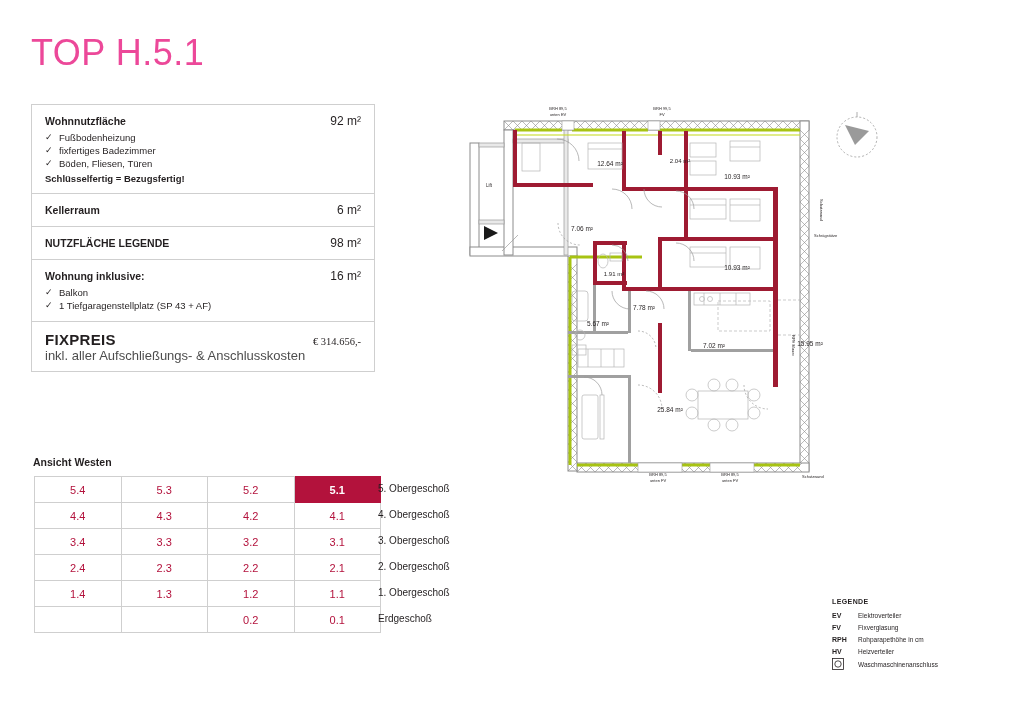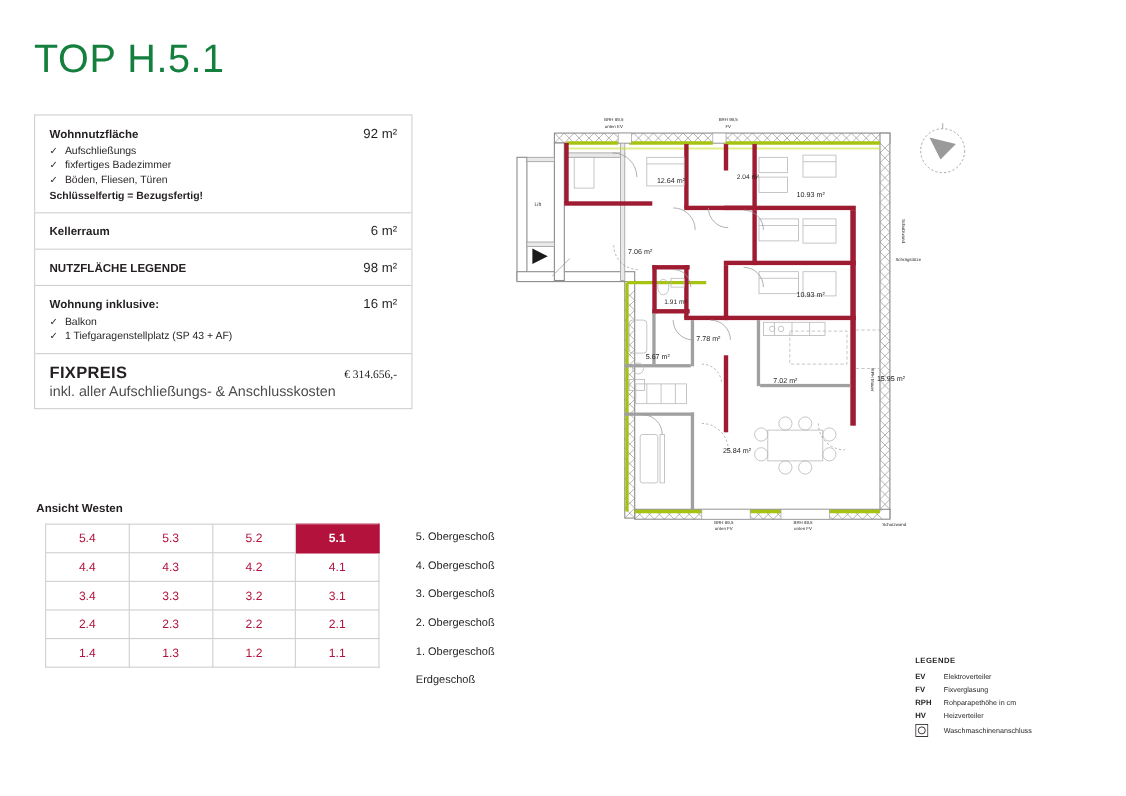--- a/index.html
+++ b/index.html
@@ -17,21 +17,21 @@
   }
 
   
   #page-title {
     position: absolute;
     left: 31px;
     top: 32px;
     font-size: 36px;
     font-weight: 400;
     letter-spacing: 0.5px;
-    color: #15803d;
+    color: #ec4899;
   }
 
   
   #info-box {
     position: absolute;
     left: 31px;
     top: 104px;
     width: 344px;
     border: 1px solid #cfcfcf;
     box-sizing: border-box;
@@ -93,23 +93,23 @@
   
   #ansicht-title {
     position: absolute;
     left: 33px;
     top: 456px;
     font-size: 10.5px;
     font-weight: bold;
   }
   #unit-grid {
     position: absolute;
-    left: 41px;
+    left: 34px;
     top: 476px;
-    width: 304px;
+    width: 347px;
     border-collapse: collapse;
     table-layout: fixed;
   }
   #unit-grid td {
     border: 1px solid #cfcfcf;
     height: 25px;
     text-align: center;
     font-size: 11px;
     color: #b3123c;
     width: 25%;
@@ -177,21 +177,21 @@
 <div id="page-title">TOP H.5.1</div>
 
 <div id="info-box">
 
   <div class="info-section">
     <div class="info-row">
       <span class="info-label">Wohnnutzfläche</span>
       <span class="info-value">92 m²</span>
     </div>
     <ul class="info-list">
-      <li><span class="chk">✓</span><span>Aufschließungs</span></li>
+      <li><span class="chk">✓</span><span>Fußbodenheizung</span></li>
       <li><span class="chk">✓</span><span>fixfertiges Badezimmer</span></li>
       <li><span class="chk">✓</span><span>Böden, Fliesen, Türen</span></li>
     </ul>
     <div class="info-note">Schlüsselfertig = Bezugsfertig!</div>
   </div>
 
   <div class="info-section">
     <div class="info-row">
       <span class="info-label">Kellerraum</span>
       <span class="info-value">6 m²</span>
@@ -251,20 +251,26 @@
       <td>2.4</td>
       <td>2.3</td>
       <td>2.2</td>
       <td>2.1</td>
     </tr>
     <tr>
       <td>1.4</td>
       <td>1.3</td>
       <td>1.2</td>
       <td>1.1</td>
+    </tr>
+    <tr>
+      <td class="blank-cell"></td>
+      <td class="blank-cell"></td>
+      <td>0.2</td>
+      <td>0.1</td>
     </tr>
   </tbody>
 </table>
 
 <div class="floor-label" style="top:483px">5. Obergeschoß</div>
 <div class="floor-label" style="top:509px">4. Obergeschoß</div>
 <div class="floor-label" style="top:535px">3. Obergeschoß</div>
 <div class="floor-label" style="top:561px">2. Obergeschoß</div>
 <div class="floor-label" style="top:587px">1. Obergeschoß</div>
 <div class="floor-label" style="top:613px">Erdgeschoß</div>

